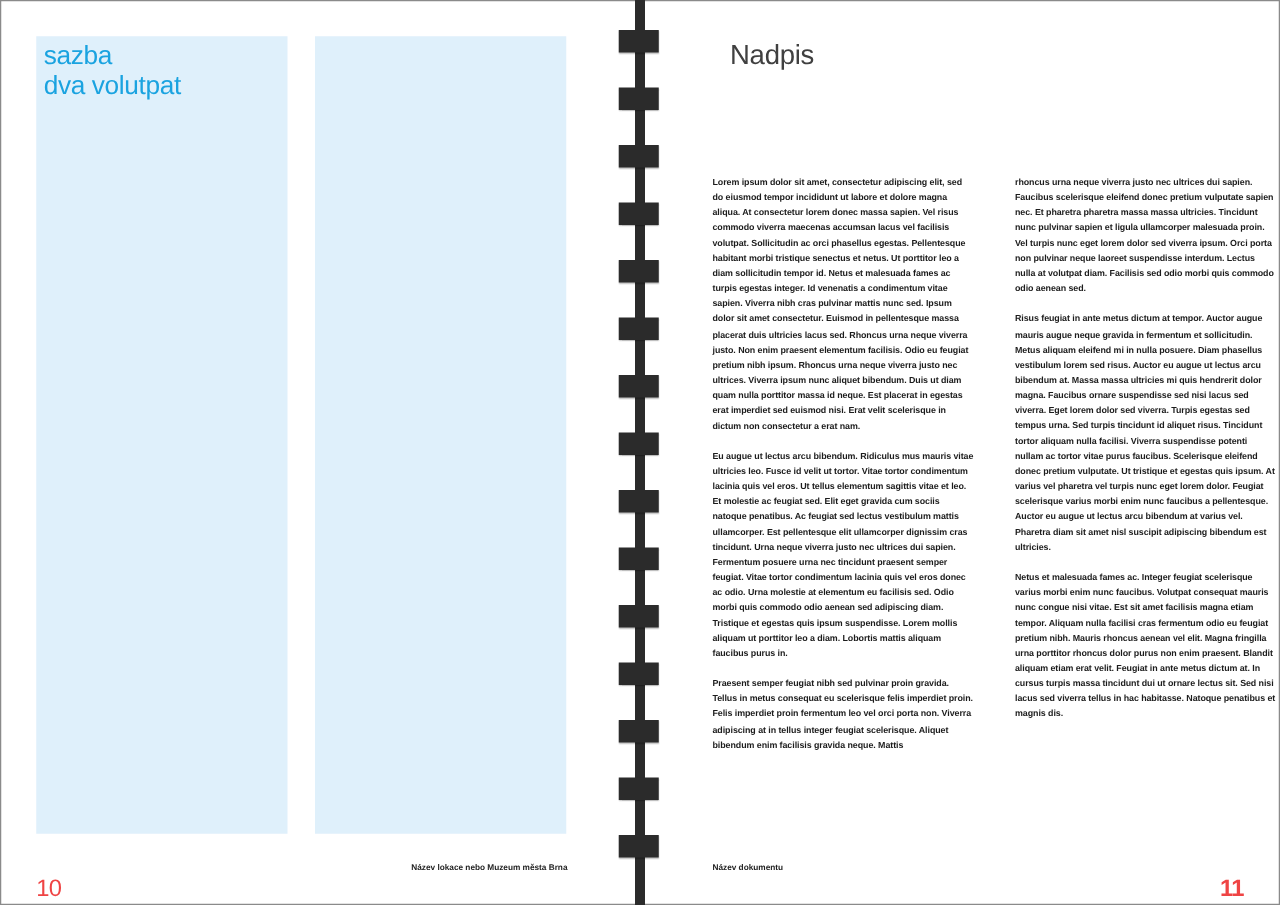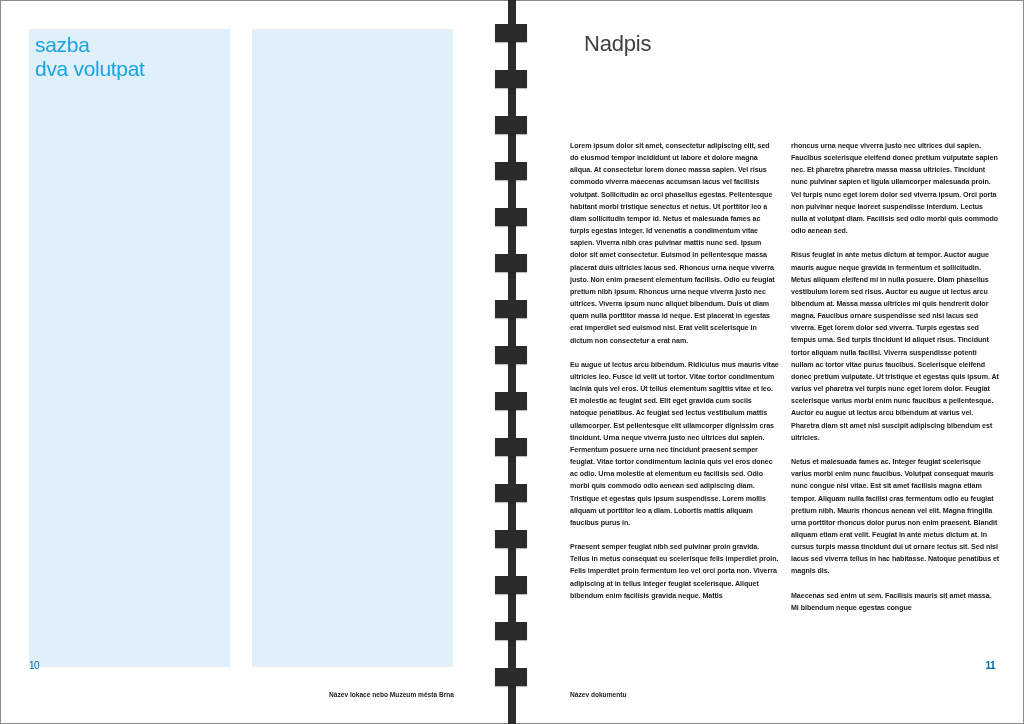--- a/index.html
+++ b/index.html
@@ -20,21 +20,21 @@
     }
     .col-a { left: 29px; }
     .col-b { left: 252px; }
     .section-title {
       position: absolute; left: 35px; top: 33px;
       color: #1aa3e0; font-size: 21px; line-height: 24px;
       letter-spacing: -0.3px;
     }
     .section-title span { display: block; }
     .folio {
-      position: absolute; top: 660px; font-size: 10px; color: #0369a1;
+      position: absolute; top: 701px; font-size: 19px; color: #ef4444;
       letter-spacing: -0.5px;
     }
     .folio-left { left: 29px; }
     .folio-right { right: 29px; font-weight: bold; }
     .running {
       position: absolute; top: 691px; font-size: 6.6px; font-weight: bold;
       color: #222;
     }
     .running-left { right: 570px; }
     .running-right { left: 570px; }
@@ -42,21 +42,21 @@
       position: absolute; left: 570px; top: 31px; font-size: 22px;
       color: #404040; letter-spacing: -0.2px; margin-left: 14px;
     }
     .text-col {
       position: absolute; top: 140px; width: 210px;
       font-size: 7.1px; line-height: 12.15px; color: #1c1c1c;
       font-weight: bold; letter-spacing: -0.05px;
     }
     .text-col p { margin: 0 0 12.15px 0; }
     .text-left { left: 570px; }
-    .text-right { left: 791px; }
+    .text-right { left: 812px; }
     .spine {
       position: absolute; left: 508px; top: 0; width: 8px; height: 724px;
       background: #2b2b2b;
     }
     .ring {
       position: absolute; left: 495px; width: 32px; height: 18px;
       background: #2b2b2b;
       box-shadow: 0 1px 1px rgba(0,0,0,0.25);
     }
   </style>
@@ -105,19 +105,18 @@
     <div class="text-col text-left">
       <p>Lorem ipsum dolor sit amet, consectetur adipiscing elit, sed do eiusmod tempor incididunt ut labore et dolore magna aliqua. At consectetur lorem donec massa sapien. Vel risus commodo viverra maecenas accumsan lacus vel facilisis volutpat. Sollicitudin ac orci phasellus egestas. Pellentesque habitant morbi tristique senectus et netus. Ut porttitor leo a diam sollicitudin tempor id. Netus et malesuada fames ac turpis egestas integer. Id venenatis a condimentum vitae sapien. Viverra nibh cras pulvinar mattis nunc sed. Ipsum dolor sit amet consectetur. Euismod in pellentesque massa placerat duis ultricies lacus sed. Rhoncus urna neque viverra justo. Non enim praesent elementum facilisis. Odio eu feugiat pretium nibh ipsum. Rhoncus urna neque viverra justo nec ultrices. Viverra ipsum nunc aliquet bibendum. Duis ut diam quam nulla porttitor massa id neque. Est placerat in egestas erat imperdiet sed euismod nisi. Erat velit scelerisque in dictum non consectetur a erat nam.</p>
       <p>Eu augue ut lectus arcu bibendum. Ridiculus mus mauris vitae ultricies leo. Fusce id velit ut tortor. Vitae tortor condimentum lacinia quis vel eros. Ut tellus elementum sagittis vitae et leo. Et molestie ac feugiat sed. Elit eget gravida cum sociis natoque penatibus. Ac feugiat sed lectus vestibulum mattis ullamcorper. Est pellentesque elit ullamcorper dignissim cras tincidunt. Urna neque viverra justo nec ultrices dui sapien. Fermentum posuere urna nec tincidunt praesent semper feugiat. Vitae tortor condimentum lacinia quis vel eros donec ac odio. Urna molestie at elementum eu facilisis sed. Odio morbi quis commodo odio aenean sed adipiscing diam. Tristique et egestas quis ipsum suspendisse. Lorem mollis aliquam ut porttitor leo a diam. Lobortis mattis aliquam faucibus purus in.</p>
       <p>Praesent semper feugiat nibh sed pulvinar proin gravida. Tellus in metus consequat eu scelerisque felis imperdiet proin. Felis imperdiet proin fermentum leo vel orci porta non. Viverra adipiscing at in tellus integer feugiat scelerisque. Aliquet bibendum enim facilisis gravida neque. Mattis</p>
     </div>
 
     <div class="text-col text-right">
       <p>rhoncus urna neque viverra justo nec ultrices dui sapien. Faucibus scelerisque eleifend donec pretium vulputate sapien nec. Et pharetra pharetra massa massa ultricies. Tincidunt nunc pulvinar sapien et ligula ullamcorper malesuada proin. Vel turpis nunc eget lorem dolor sed viverra ipsum. Orci porta non pulvinar neque laoreet suspendisse interdum. Lectus nulla at volutpat diam. Facilisis sed odio morbi quis commodo odio aenean sed.</p>
       <p>Risus feugiat in ante metus dictum at tempor. Auctor augue mauris augue neque gravida in fermentum et sollicitudin. Metus aliquam eleifend mi in nulla posuere. Diam phasellus vestibulum lorem sed risus. Auctor eu augue ut lectus arcu bibendum at. Massa massa ultricies mi quis hendrerit dolor magna. Faucibus ornare suspendisse sed nisi lacus sed viverra. Eget lorem dolor sed viverra. Turpis egestas sed tempus urna. Sed turpis tincidunt id aliquet risus. Tincidunt tortor aliquam nulla facilisi. Viverra suspendisse potenti nullam ac tortor vitae purus faucibus. Scelerisque eleifend donec pretium vulputate. Ut tristique et egestas quis ipsum. At varius vel pharetra vel turpis nunc eget lorem dolor. Feugiat scelerisque varius morbi enim nunc faucibus a pellentesque. Auctor eu augue ut lectus arcu bibendum at varius vel. Pharetra diam sit amet nisl suscipit adipiscing bibendum est ultricies.</p>
       <p>Netus et malesuada fames ac. Integer feugiat scelerisque varius morbi enim nunc faucibus. Volutpat consequat mauris nunc congue nisi vitae. Est sit amet facilisis magna etiam tempor. Aliquam nulla facilisi cras fermentum odio eu feugiat pretium nibh. Mauris rhoncus aenean vel elit. Magna fringilla urna porttitor rhoncus dolor purus non enim praesent. Blandit aliquam etiam erat velit. Feugiat in ante metus dictum at. In cursus turpis massa tincidunt dui ut ornare lectus sit. Sed nisi lacus sed viverra tellus in hac habitasse. Natoque penatibus et magnis dis.</p>
-      <p>Maecenas sed enim ut sem. Facilisis mauris sit amet massa. Mi bibendum neque egestas congue</p>
     </div>
 
     <div class="running running-right">Název dokumentu</div>
     <div class="folio folio-right">11</div>
   </div>
 </div>
 
 </body></html>

